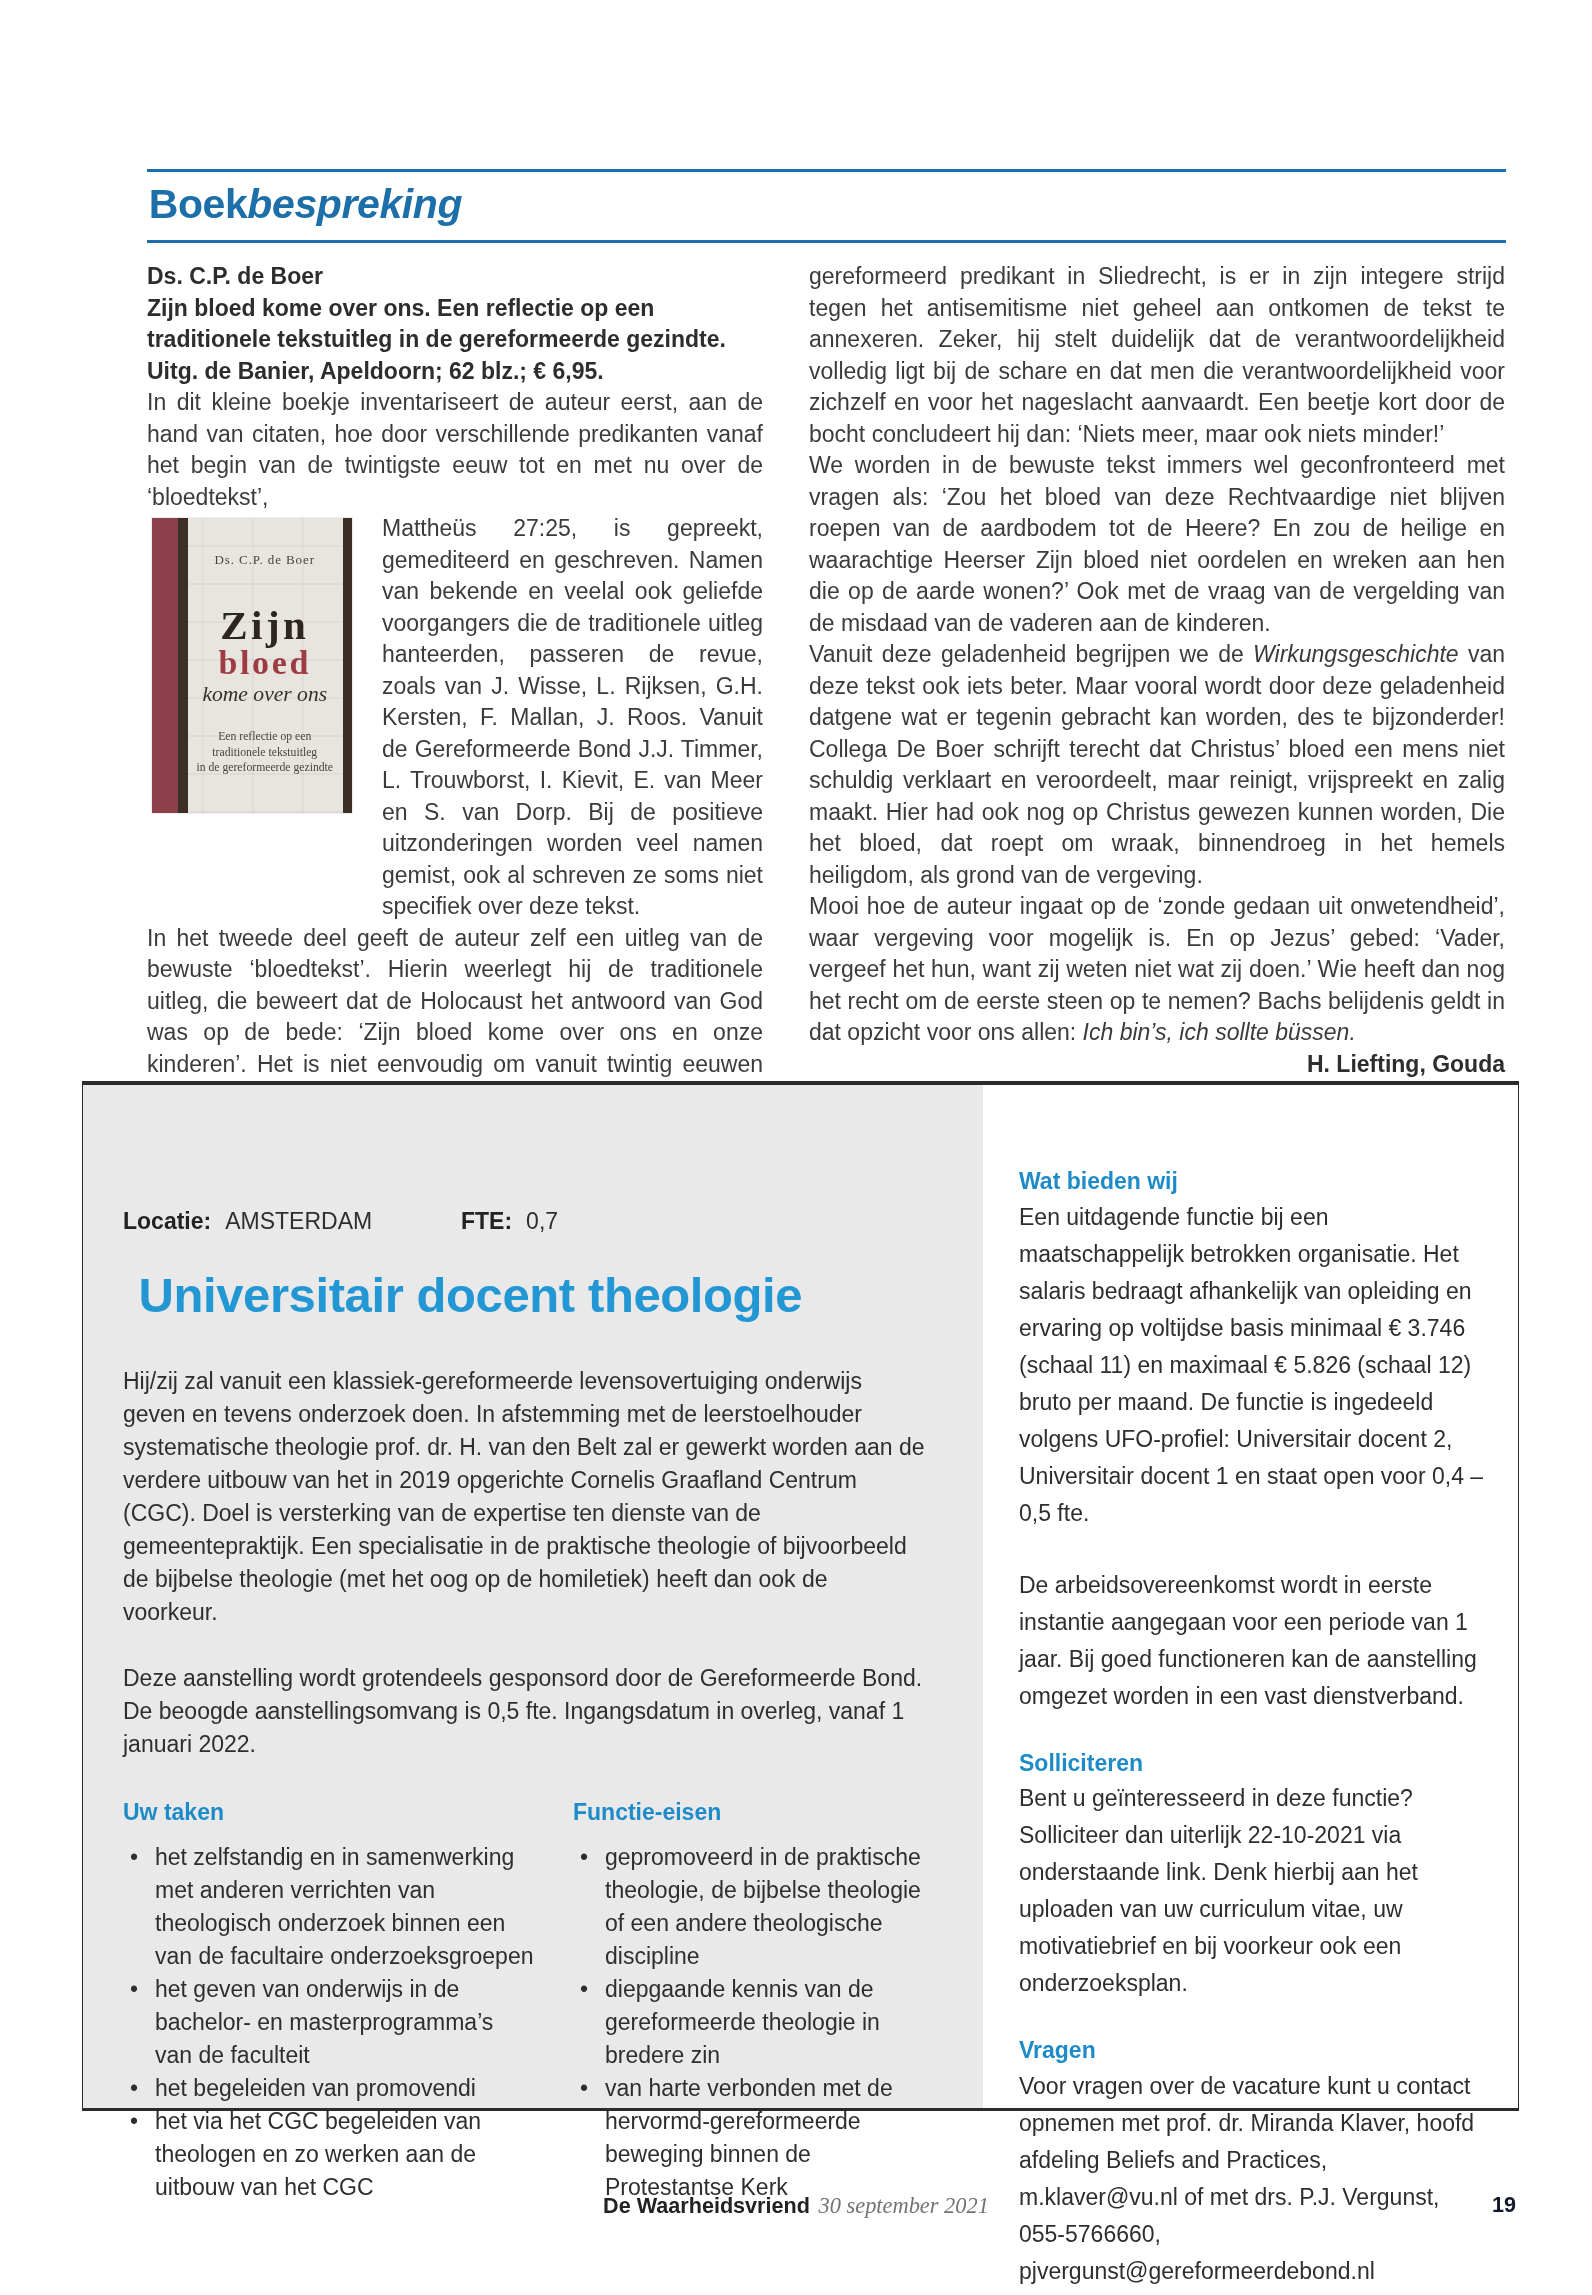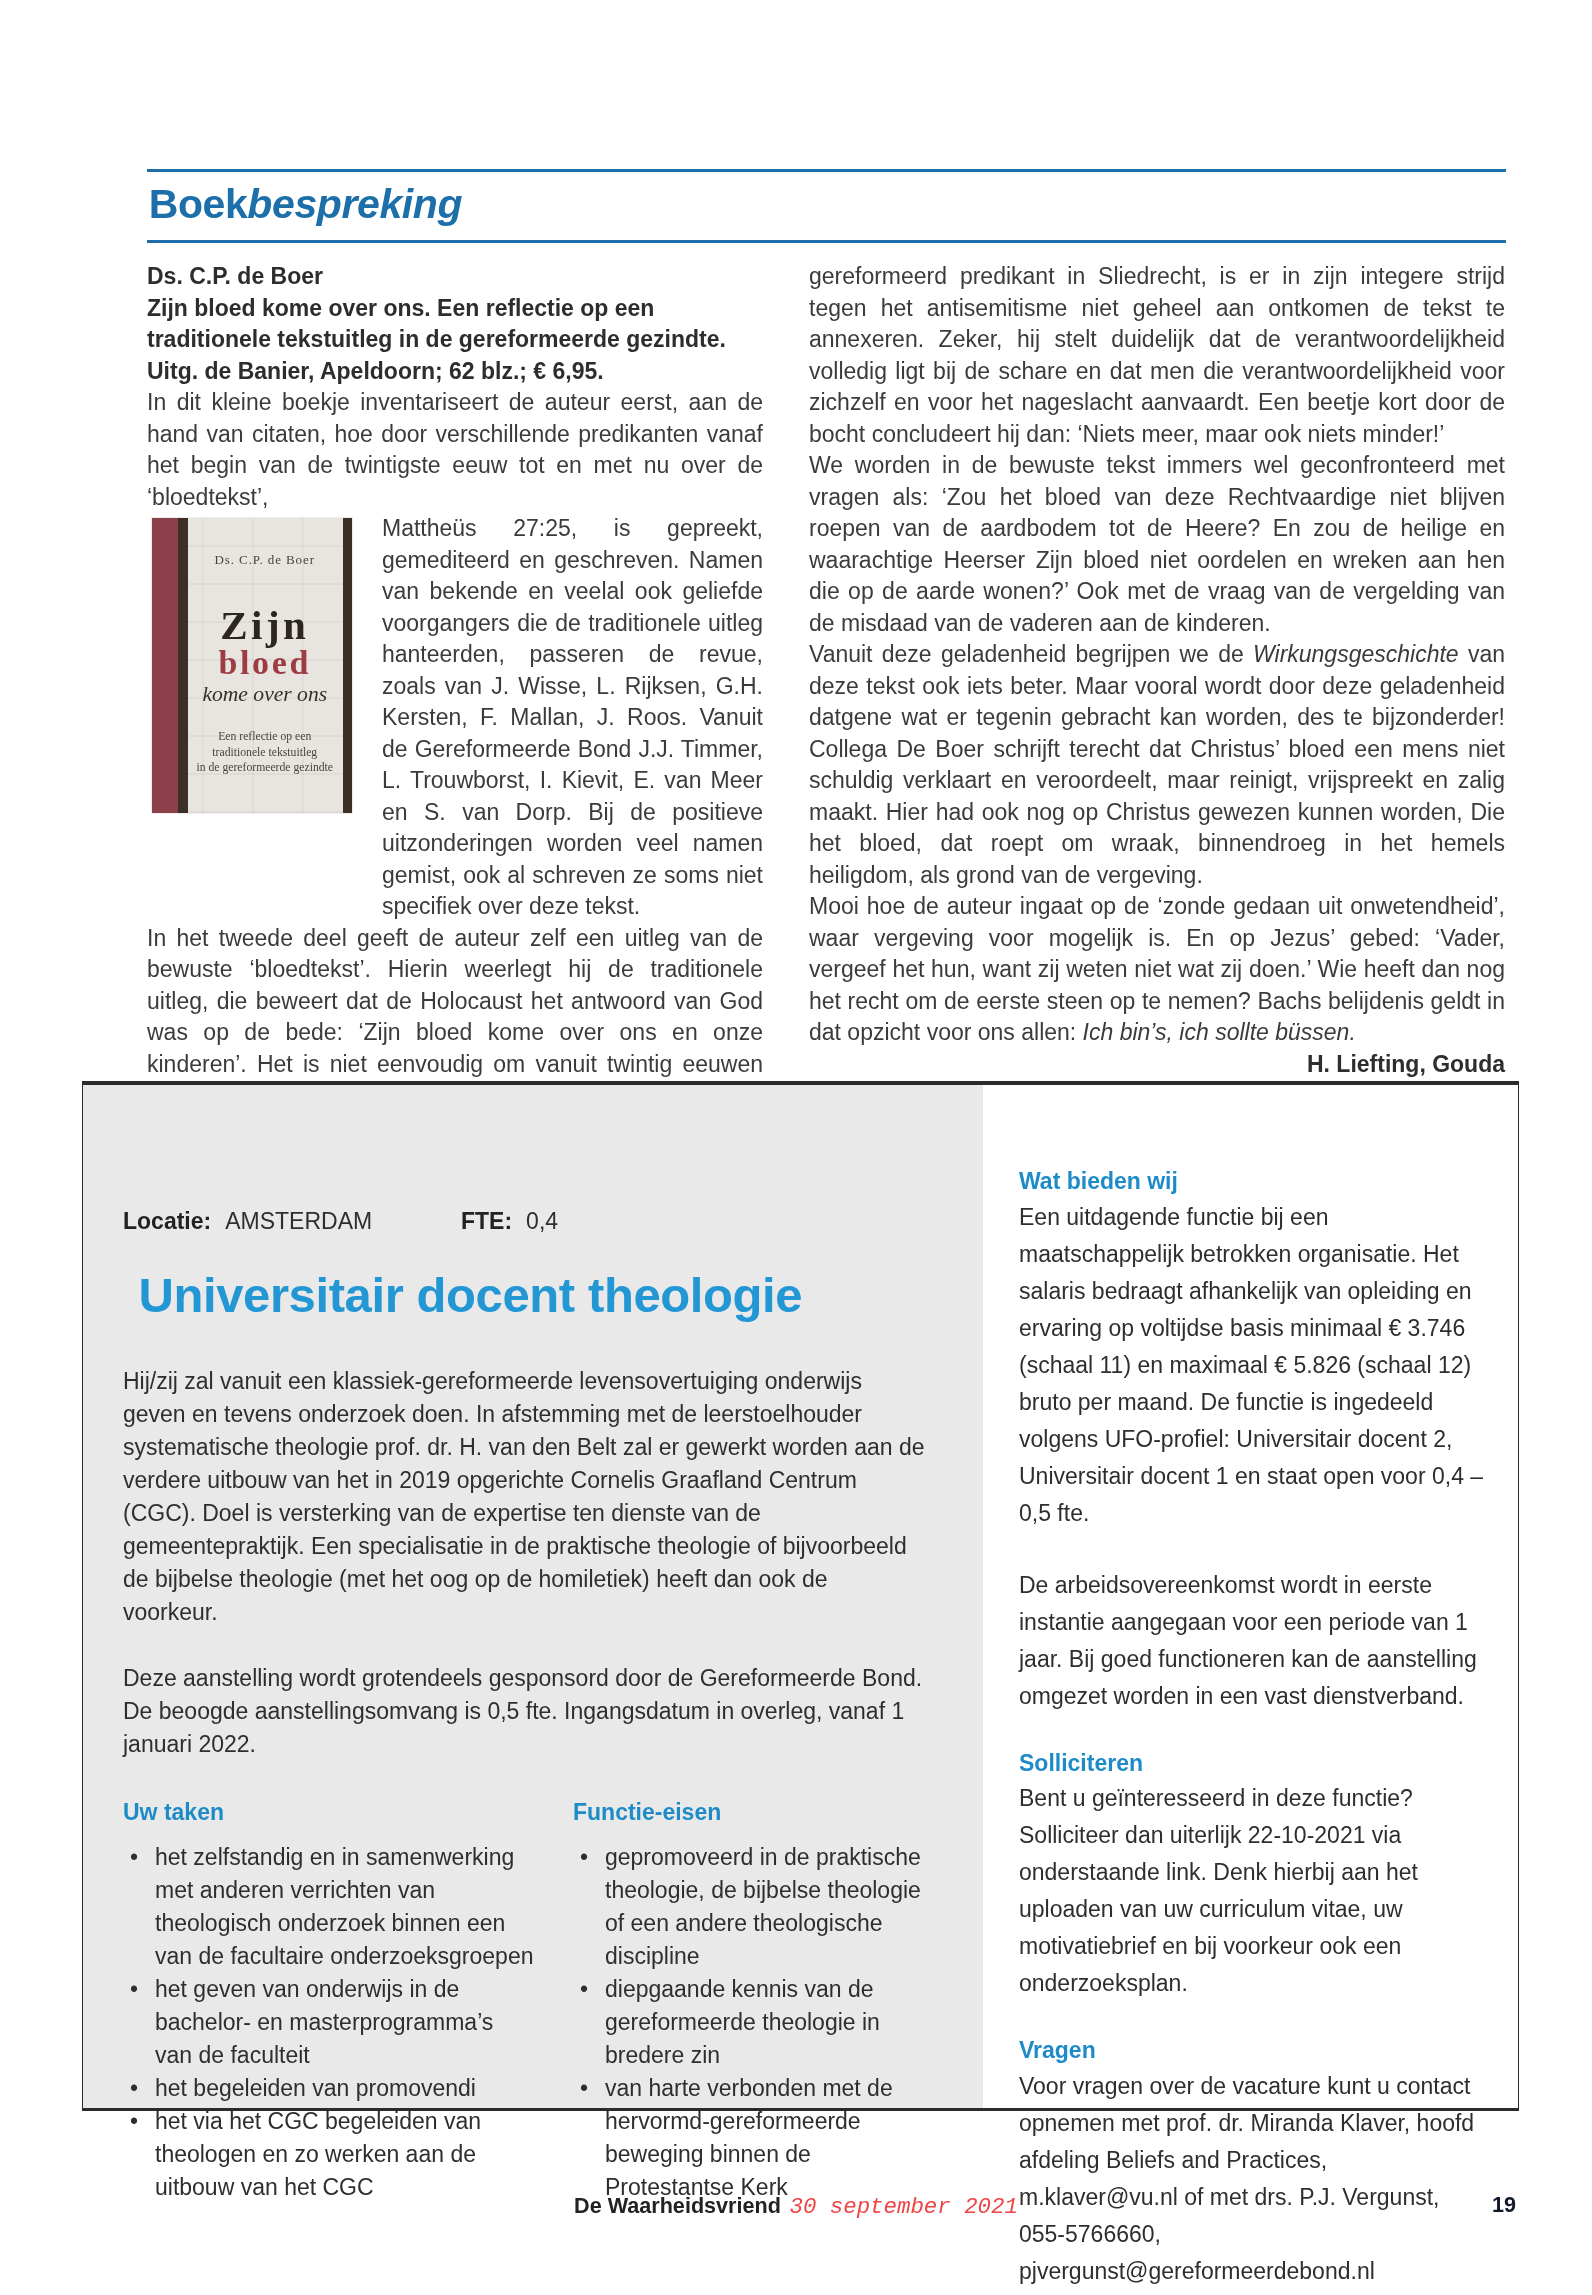--- a/index.html
+++ b/index.html
@@ -79,21 +79,21 @@
   .white-pane {
     position:absolute; left:900px; right:0; top:0; bottom:0; background:#ffffff;
     padding:83px 29px 0 36px; color:#2e2e2e;
   }
   .white-pane p { font-size:23px; line-height:37px; margin-bottom:35px; }
   .white-pane .blue-h { margin-bottom:3.5px; }
 
   
   .footer-line { position:absolute; left:0; top:2193px; width:100%; text-align:center; font-size:21.6px; color:#222; }
   .footer-line .mag { font-weight:700; }
-  .footer-line .date { font-style:italic; font-family:Liberation Mono, monospace; font-size:22.4px; margin-left:8.6px; color:#ef4444; }
+  .footer-line .date { font-style:italic; font-family:Liberation Serif, serif; font-size:22.4px; margin-left:8.6px; color:#737373; }
   .page-num { position:absolute; top:2192px; right:76px; font-size:21.6px; font-weight:700; color:#0f172a; }
 </style>
 </head>
 <body>
 
 <div class="masthead">
   <div class="rule top"></div>
   <h1><span>Boek</span><span class="t-italic">bespreking</span></h1>
   <div class="rule bottom"></div>
 </div>
@@ -133,21 +133,21 @@
     <span>Vanuit deze geladenheid begrijpen we de </span><i>Wirkungsgeschichte</i><span> van deze tekst ook iets beter. Maar vooral wordt door deze geladenheid datgene wat er tegenin gebracht kan worden, des te bijzonderder! Collega De Boer schrijft terecht dat Christus’ bloed een mens niet schuldig verklaart en veroordeelt, maar reinigt, vrijspreekt en zalig maakt. Hier had ook nog op Christus gewezen kunnen worden, Die het bloed, dat roept om wraak, binnendroeg in het hemels heiligdom, als grond van de vergeving.</span><br>
     <span>Mooi hoe de auteur ingaat op de ‘zonde gedaan uit onwetendheid’, waar vergeving voor mogelijk is. En op Jezus’ gebed: ‘Vader, vergeef het hun, want zij weten niet wat zij doen.’ Wie heeft dan nog het recht om de eerste steen op te nemen? Bachs belijdenis geldt in dat opzicht voor ons allen: </span><i>Ich bin’s, ich sollte büssen.</i></p>
   <div class="sig">H. Liefting, Gouda</div>
 </div>
 
 <div class="vacancy">
   <div class="gray-pane">
     <div class="gray-inner">
 
       <div class="loc-row">
-        <span class="loc-group"><span class="lbl">Locatie:</span><span>AMSTERDAM</span></span><span><span class="lbl">FTE:</span><span>0,4</span></span>
+        <span class="loc-group"><span class="lbl">Locatie:</span><span>AMSTERDAM</span></span><span><span class="lbl">FTE:</span><span>0,7</span></span>
       </div>
 
       <div class="job-title">Universitair docent theologie</div>
 
       <p class="vac-body">Hij/zij zal vanuit een klassiek-gereformeerde levensovertuiging onderwijs geven en tevens onderzoek doen. In afstemming met de leerstoelhouder systematische theologie prof. dr. H. van den Belt zal er gewerkt worden aan de verdere uitbouw van het in 2019 opgerichte Cornelis Graafland Centrum (CGC). Doel is versterking van de expertise ten dienste van de gemeentepraktijk. Een specialisatie in de praktische theologie of bijvoorbeeld de bijbelse theologie (met het oog op de homiletiek) heeft dan ook de voorkeur.</p>
       <p class="vac-body2"><span>Deze aanstelling wordt grotendeels gesponsord door de Gereformeerde Bond.</span><br><span>De beoogde aanstellingsomvang is 0,5 fte. Ingangsdatum in overleg, vanaf 1 januari 2022.</span></p>
 
       <div class="vac-cols">
         <div class="vac-col1">
           <div class="blue-h">Uw taken</div>

